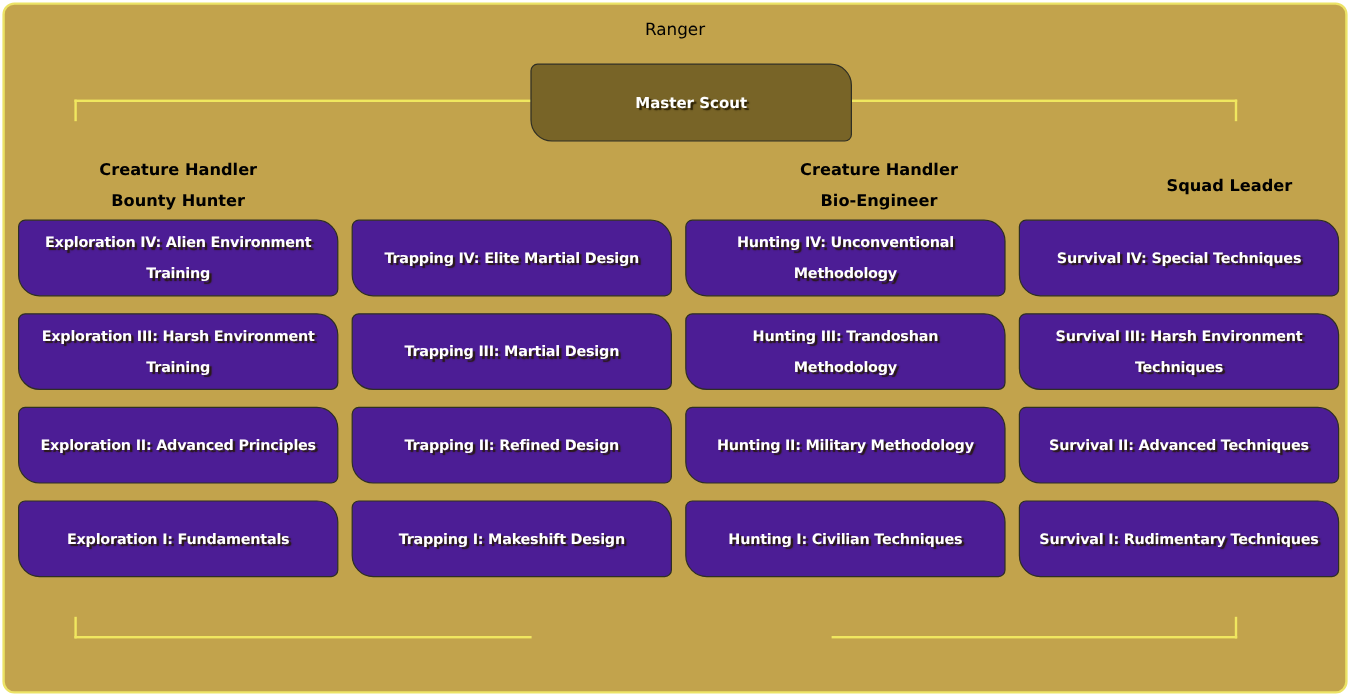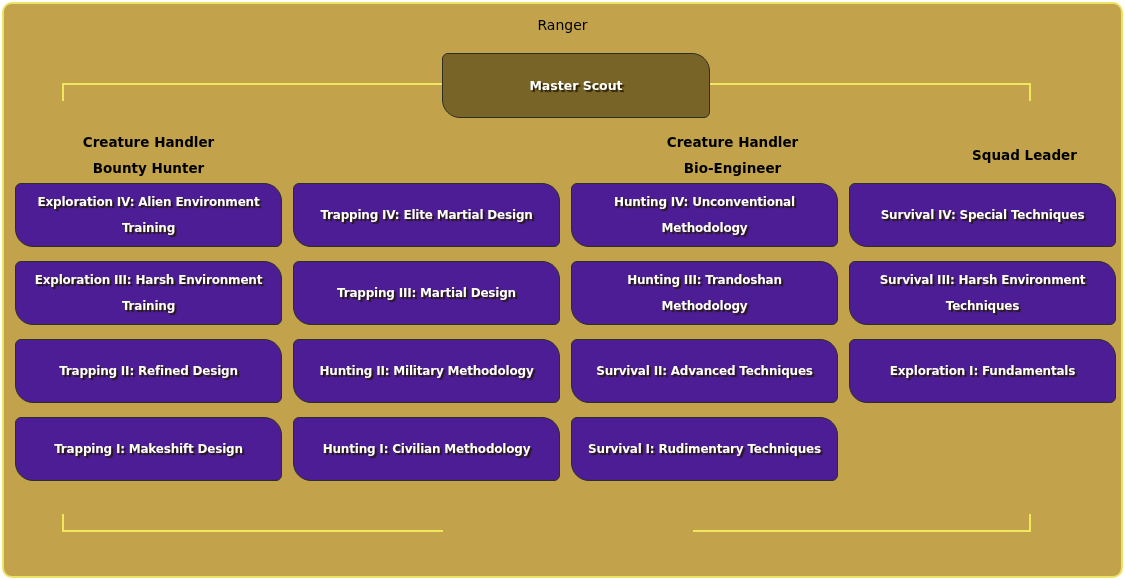--- a/index.html
+++ b/index.html
@@ -88,25 +88,26 @@
       <div class="skill-box">Survival IV: Special Techniques</div>
 
       <div class="skill-box">Exploration III: Harsh Environment
 Training</div>
       <div class="skill-box">Trapping III: Martial Design</div>
       <div class="skill-box">Hunting III: Trandoshan
 Methodology</div>
       <div class="skill-box">Survival III: Harsh Environment
 Techniques</div>
 
+      <div class="skill-box">Exploration II: Advanced Principles</div>
       <div class="skill-box">Trapping II: Refined Design</div>
       <div class="skill-box">Hunting II: Military Methodology</div>
       <div class="skill-box">Survival II: Advanced Techniques</div>
 
       <div class="skill-box">Exploration I: Fundamentals</div>
       <div class="skill-box">Trapping I: Makeshift Design</div>
-      <div class="skill-box">Hunting I: Civilian Methodology</div>
+      <div class="skill-box">Hunting I: Civilian Techniques</div>
       <div class="skill-box">Survival I: Rudimentary Techniques</div>
     </div>
 
 
   </div>
 </div>
 
 </body></html>

